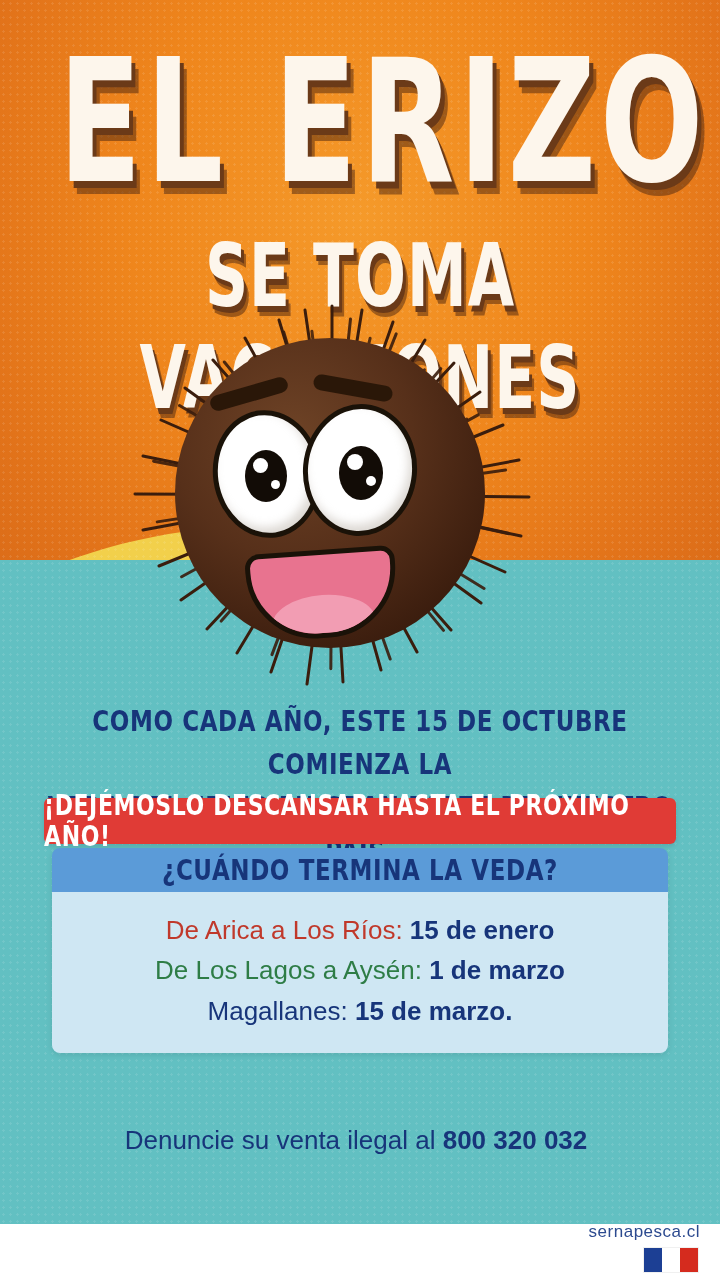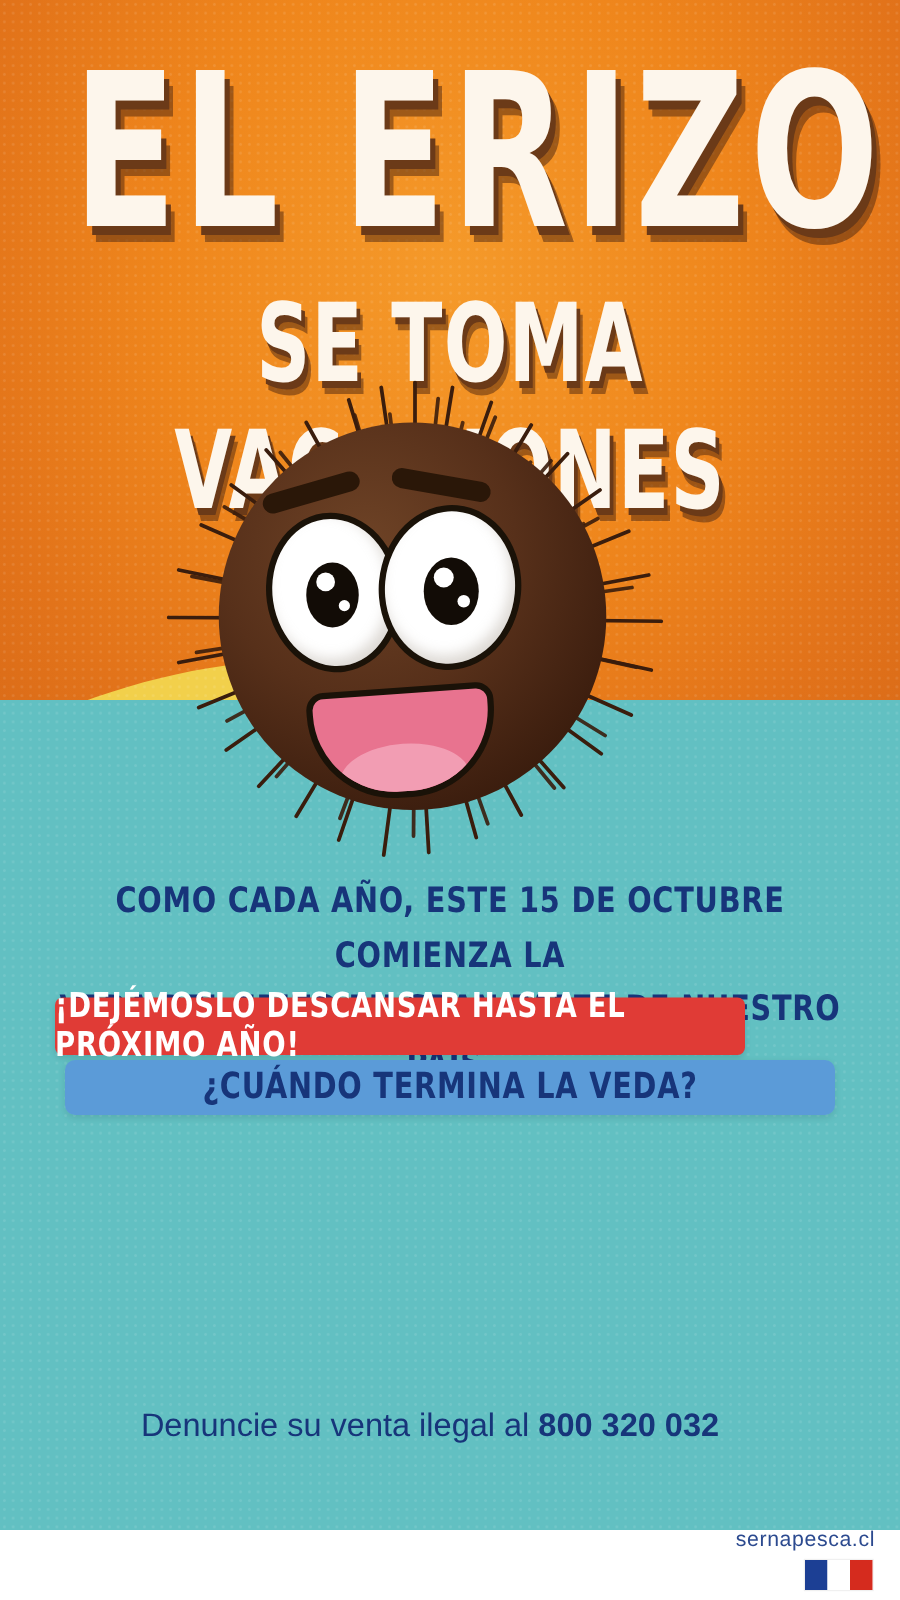--- a/index.html
+++ b/index.html
@@ -196,21 +196,21 @@
     font-size: 23px;
     line-height: 1.55;
     letter-spacing: 0.6px;
     color: #17357a;
     transform: scaleY(1.22);
     transform-origin: center top;
   }
   .banner-red {
     position: absolute;
     left: 44px; top: 798px;
-    width: 552px; height: 46px;
+    width: 632px; height: 46px;
     background: #e03b36;
     border-radius: 6px;
     display: flex;
     align-items: center;
     justify-content: flex-start;
     box-shadow: 0 2px 5px rgba(0,0,0,0.12);
   }
   .banner-red span {
     font-family: "DejaVu Sans", sans-serif;
     font-weight: bold;
@@ -252,21 +252,21 @@
     font-size: 26px;
     line-height: 1.55;
     color: #17357a;
   }
   .row-1 { color: #c0392b; }
   .row-2 { color: #2e7d46; }
   .row-3 { color: #17357a; }
   .card-row b { color: #17357a; font-weight: bold; }
   .report {
     position: absolute;
-    left: 20px; top: 1120px;
+    left: 32px; top: 1120px;
     width: 648px;
     text-align: center;
     font-family: "Liberation Sans", sans-serif;
     font-size: 26px;
     line-height: 1.6;
     color: #17357a;
   }
   .report b { font-weight: bold; }
 </style>
 </head>
@@ -390,20 +390,31 @@
   </div>
 
   <div class="banner-red">
     <span>¡DEJÉMOSLO DESCANSAR HASTA EL PRÓXIMO AÑO!</span>
   </div>
 
   <div class="card">
     <div class="card-head">
       <span>¿CUÁNDO TERMINA LA VEDA?</span>
     </div>
+    <div class="card-body">
+      <div class="card-row row-1">
+        <span>De Arica a Los Ríos: </span><b>15 de enero</b>
+      </div>
+      <div class="card-row row-2">
+        <span>De Los Lagos a Aysén: </span><b>1 de marzo</b>
+      </div>
+      <div class="card-row row-3">
+        <span>Magallanes: </span><b>15 de marzo.</b>
+      </div>
+    </div>
   </div>
 
   <div class="report">
     <div>
       <span>Denuncie su venta ilegal al </span><b>800 320 032</b>
     </div>
   </div>
 
   <div class="bottom-strip"></div>
   <div class="sernapesca-url">sernapesca.cl</div>

